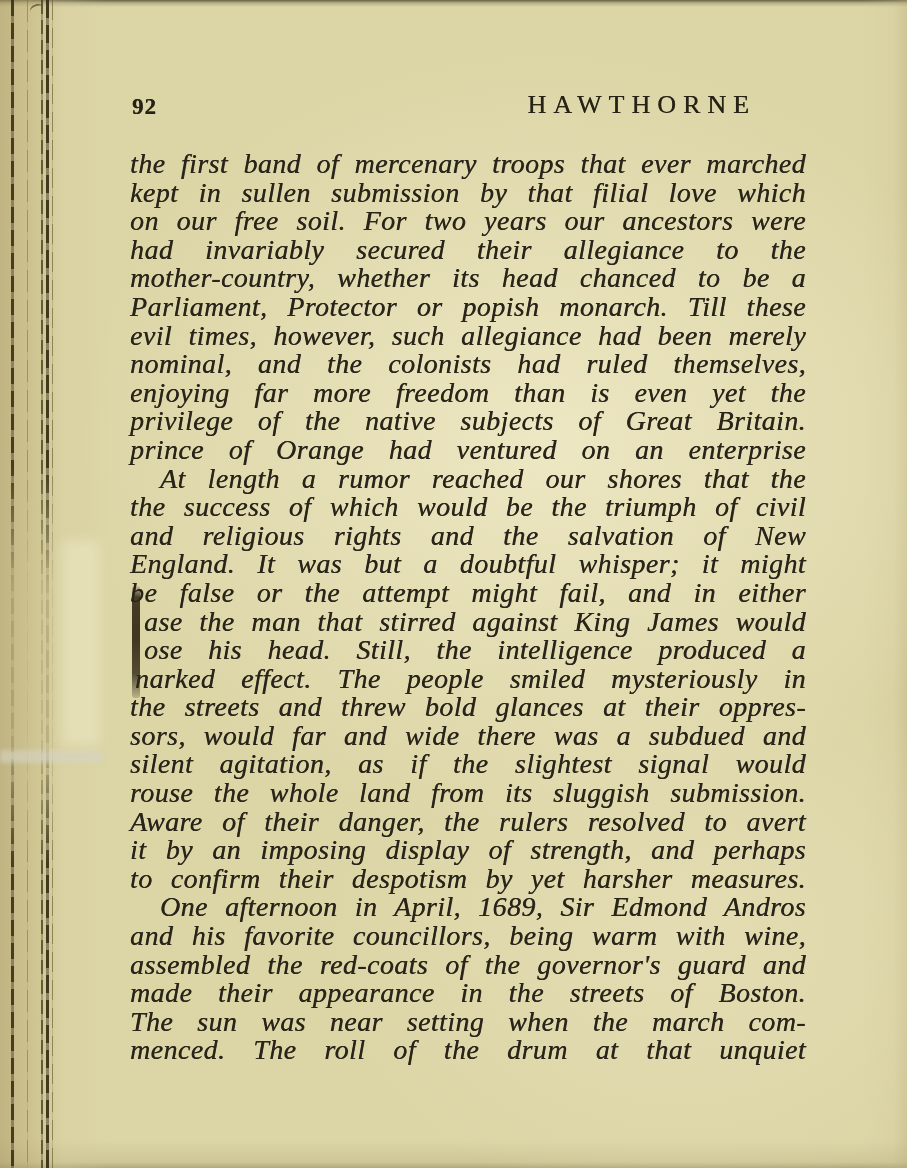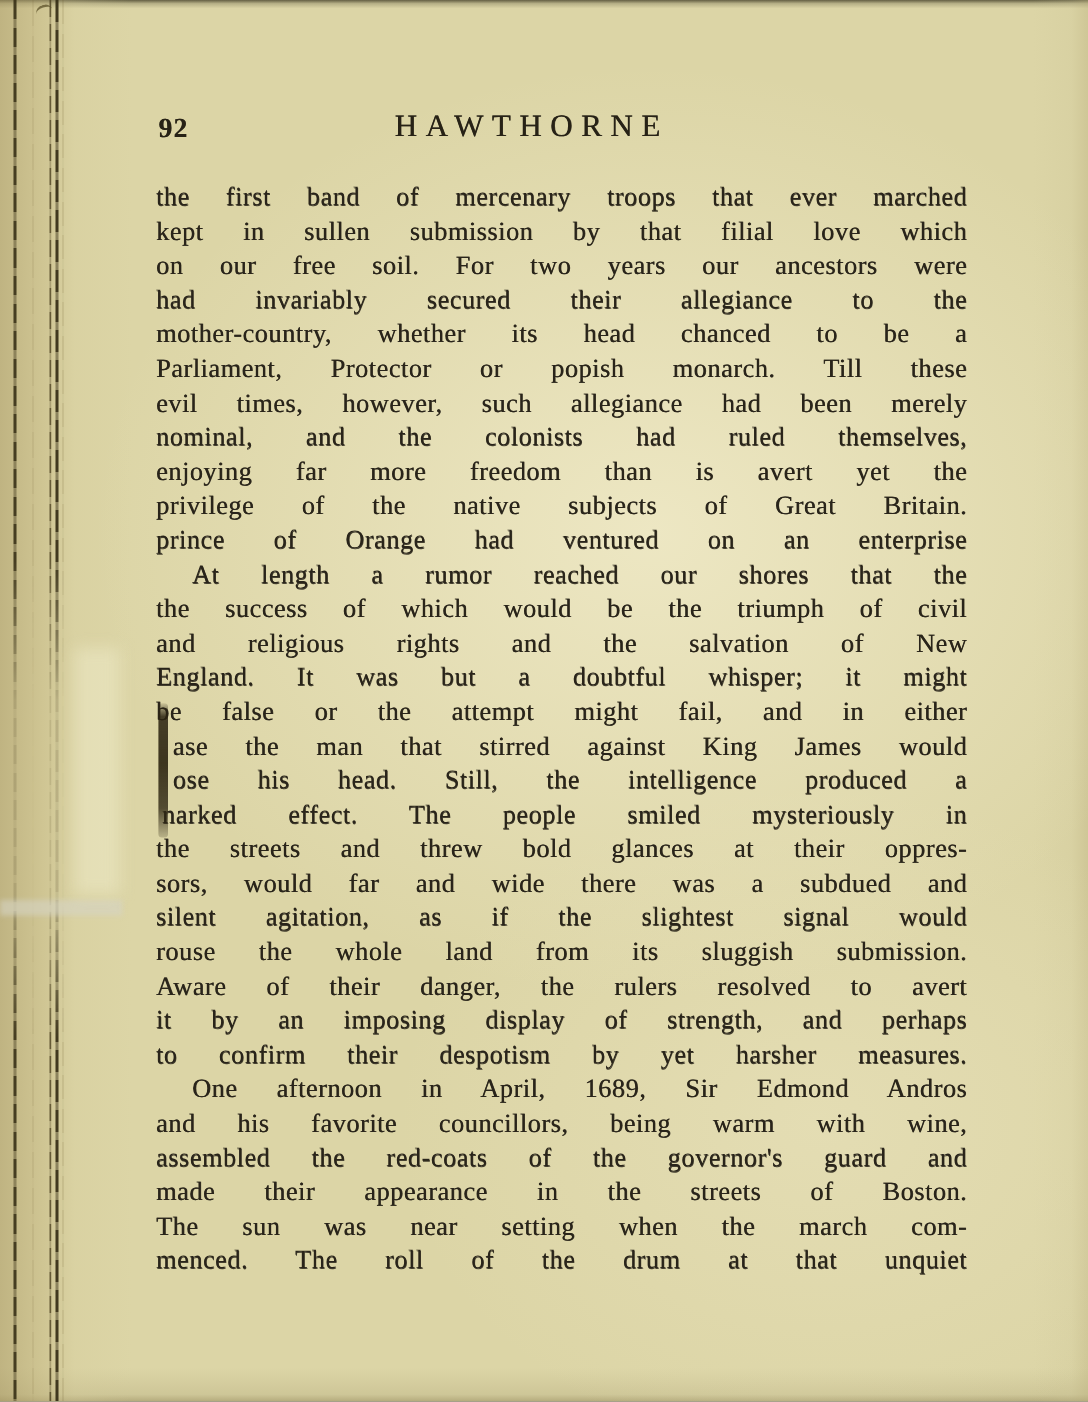--- a/index.html
+++ b/index.html
@@ -91,34 +91,35 @@
     position: absolute;
     left: 2px; top: 4px;
     font-size: 23px;
     font-weight: bold;
     letter-spacing: 1px;
   }
   .running-title {
     position: absolute;
     left: 0; right: 50px;
     top: 0;
-    text-align: center;
+    text-align: right;
     font-size: 26px;
     letter-spacing: 7px;
   }
 
   
   .text-block {
     position: absolute;
     left: 130px; top: 150px;
     width: 676px;
     color: #29241a;
-    font-size: 22px;
+    font-size: 28px;
     letter-spacing: 0.4px;
     text-shadow: 0.35px 0.35px 0.55px rgba(41,36,26,0.85);
+    font-style: italic;
   }
   .text-line {
     height: 28.6px;
     line-height: 28.6px;
     white-space: nowrap;
     text-align: justify;
     text-align-last: justify;
   }
   .text-line.indent { padding-left: 30px; }
   .text-line.cut1   { padding-left: 14px; }
@@ -145,21 +146,21 @@
 
   <div class="text-block" id="text-block">
       <div class="text-line">the first band of mercenary troops that ever marched</div>
       <div class="text-line">kept in sullen submission by that filial love which</div>
       <div class="text-line">on our free soil. For two years our ancestors were</div>
       <div class="text-line">had invariably secured their allegiance to the</div>
       <div class="text-line">mother-country, whether its head chanced to be a</div>
       <div class="text-line">Parliament, Protector or popish monarch. Till these</div>
       <div class="text-line">evil times, however, such allegiance had been merely</div>
       <div class="text-line">nominal, and the colonists had ruled themselves,</div>
-      <div class="text-line">enjoying far more freedom than is avert yet the</div>
+      <div class="text-line">enjoying far more freedom than is even yet the</div>
       <div class="text-line">privilege of the native subjects of Great Britain.</div>
       <div class="text-line">prince of Orange had ventured on an enterprise</div>
       <div class="text-line indent">At length a rumor reached our shores that the</div>
       <div class="text-line">the success of which would be the triumph of civil</div>
       <div class="text-line">and religious rights and the salvation of New</div>
       <div class="text-line">England. It was but a doubtful whisper; it might</div>
       <div class="text-line">be false or the attempt might fail, and in either</div>
       <div class="text-line cut1">ase the man that stirred against King James would</div>
       <div class="text-line cut1">ose his head. Still, the intelligence produced a</div>
       <div class="text-line cut2">narked effect. The people smiled mysteriously in</div>

